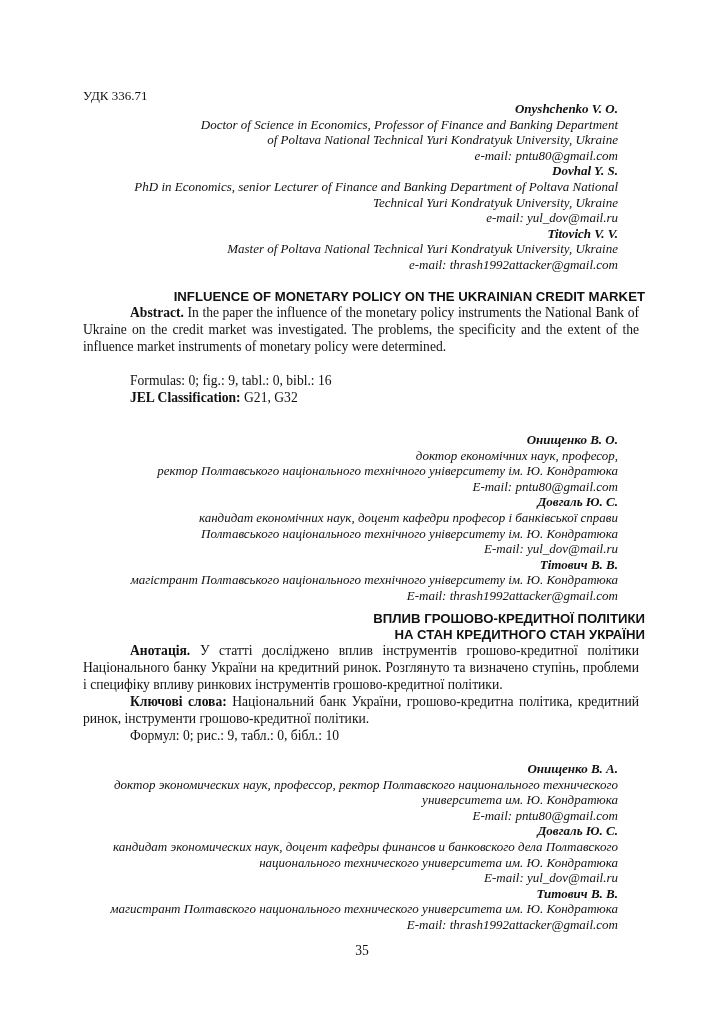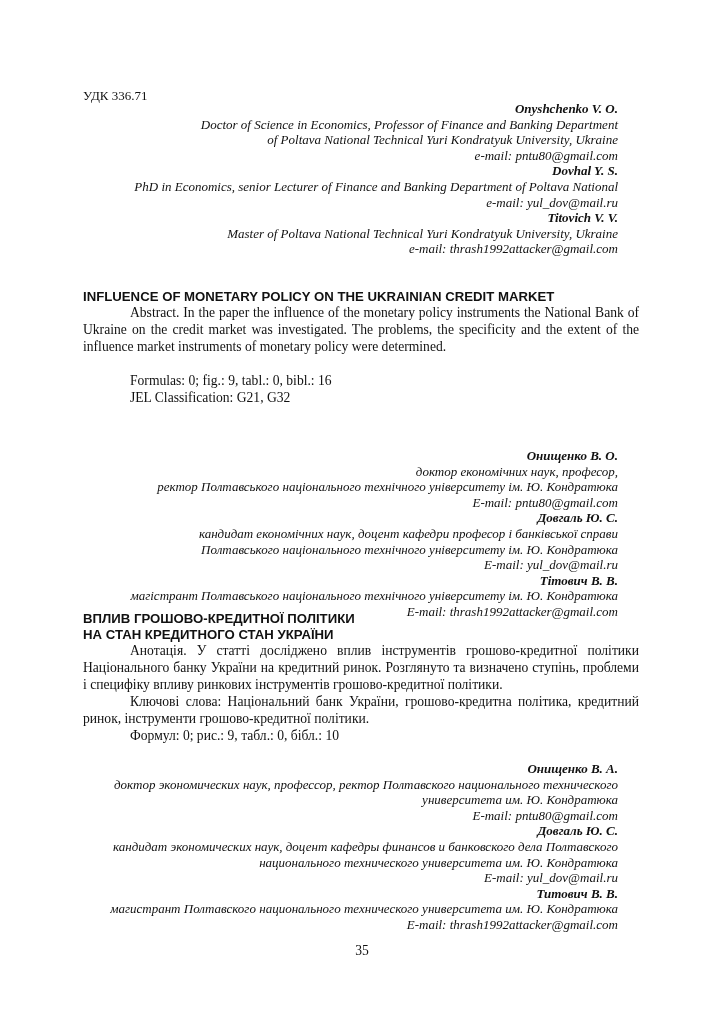--- a/index.html
+++ b/index.html
@@ -5,62 +5,63 @@
   html, body { margin: 0; padding: 0; background: #ffffff; }
   body {
     width: 724px; height: 1024px; position: relative; overflow: hidden;
     font-family: "Liberation Serif", serif; color: #111;
   }
   .page { position: absolute; left: 0; top: 0; width: 704px; height: 1024px; }
   .udk { position: absolute; left: 83px; top: 88px; font-size: 13px; }
   .block { position: absolute; right: 86px; text-align: right; font-size: 13px; line-height: 15.6px; font-style: italic; }
   .block .name { font-weight: bold; }
   .title {
-    position: absolute; left: 83px; width: 556px; text-align: left;
+    position: absolute; left: 89px; width: 556px; text-align: right;
     font-family: "Liberation Sans", sans-serif; font-weight: bold; font-size: 13.2px; line-height: 16px;
   }
   .para {
     position: absolute; left: 83px; width: 556px; font-size: 13.6px; line-height: 16.8px;
     text-align: justify;
   }
   .para .indent { display: inline-block; width: 47px; }
-  .lead { font-weight: normal; }
+  .lead { font-weight: bold; }
   .line { position: absolute; left: 130px; font-size: 13.6px; }
   .pagenum { position: absolute; left: 0; width: 724px; top: 943px; text-align: center; font-size: 13.6px; }
 </style>
 </head>
 <body>
 
 <div class="page">
   <div class="udk">УДК 336.71</div>
 
   <div class="block" style="top:101px">
     <div class="name">Onyshchenko V. O.</div>
     <div>Doctor of Science in Economics, Professor of Finance and Banking Department</div>
     <div>of Poltava National Technical Yuri Kondratyuk University, Ukraine</div>
     <div>e-mail: pntu80@gmail.com</div>
     <div class="name">Dovhal Y. S.</div>
     <div>PhD in Economics, senior Lecturer of Finance and Banking Department of Poltava National</div>
+    <div>Technical Yuri Kondratyuk University, Ukraine</div>
     <div>e-mail: yul_dov@mail.ru</div>
     <div class="name">Titovich V. V.</div>
     <div>Master of Poltava National Technical Yuri Kondratyuk University, Ukraine</div>
     <div>e-mail: thrash1992attacker@gmail.com</div>
   </div>
 
   <div class="title" style="top:289px">INFLUENCE OF MONETARY POLICY ON THE UKRAINIAN CREDIT MARKET</div>
 
   <div class="para" style="top:305px">
     <span class="indent"></span><span class="lead">Abstract.</span><span> In the paper the influence of the monetary policy instruments the National Bank of Ukraine on the credit market was investigated. The problems, the specificity and the extent of the influence market instruments of monetary policy were determined.</span>
   </div>
   <div class="line" style="top:373px">Formulas: 0; fig.: 9, tabl.: 0, bibl.: 16</div>
   <div class="line" style="top:390px">
     <span class="lead">JEL Classification:</span><span> G21, G32</span>
   </div>
 
-  <div class="block" style="top:448px">
+  <div class="block" style="top:432px">
     <div class="name">Онищенко В. О.</div>
     <div>доктор економічних наук, професор,</div>
     <div>ректор Полтавського національного технічного університету ім. Ю. Кондратюка</div>
     <div>E-mail: pntu80@gmail.com</div>
     <div class="name">Довгаль Ю. С.</div>
     <div>кандидат економічних наук, доцент кафедри професор і банківської справи</div>
     <div>Полтавського національного технічного університету ім. Ю. Кондратюка</div>
     <div>E-mail: yul_dov@mail.ru</div>
     <div class="name">Тітович В. В.</div>
     <div>магістрант Полтавського національного технічного університету ім. Ю. Кондратюка</div>

